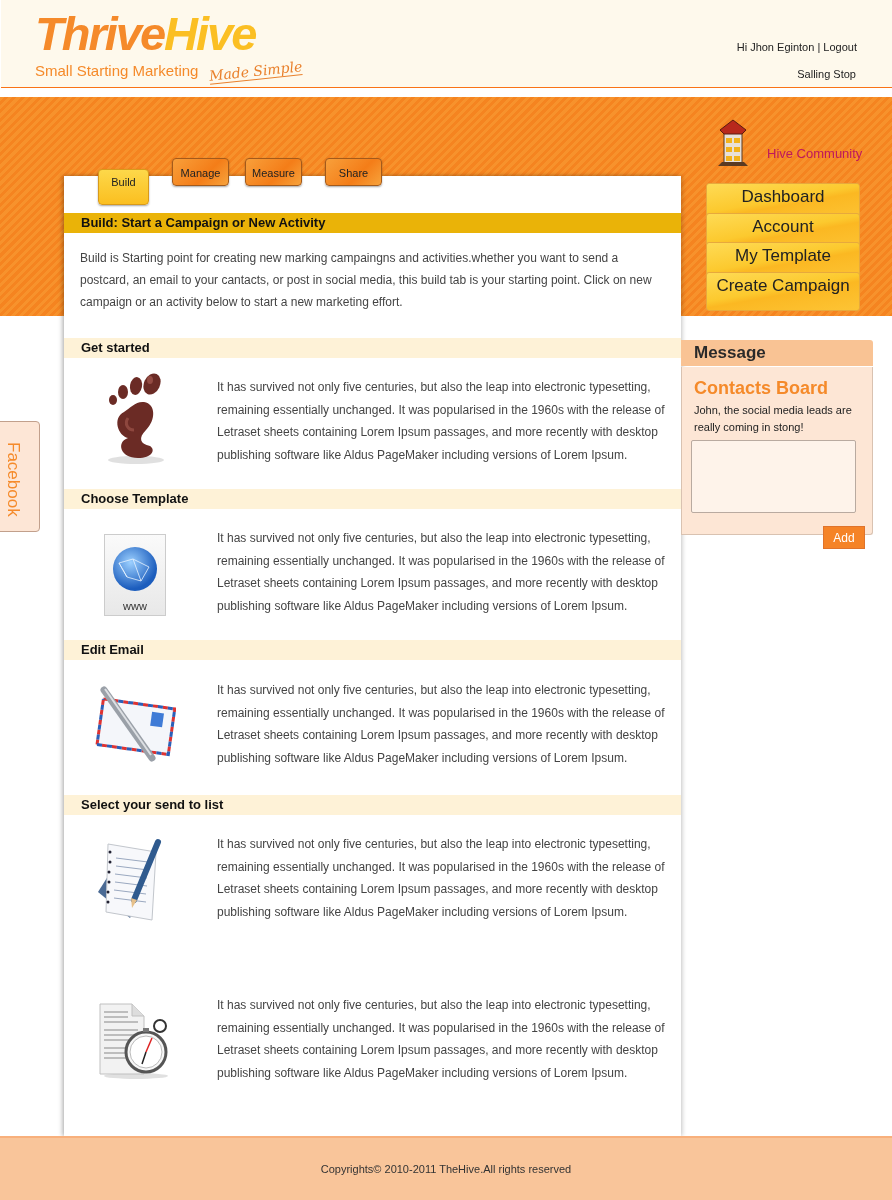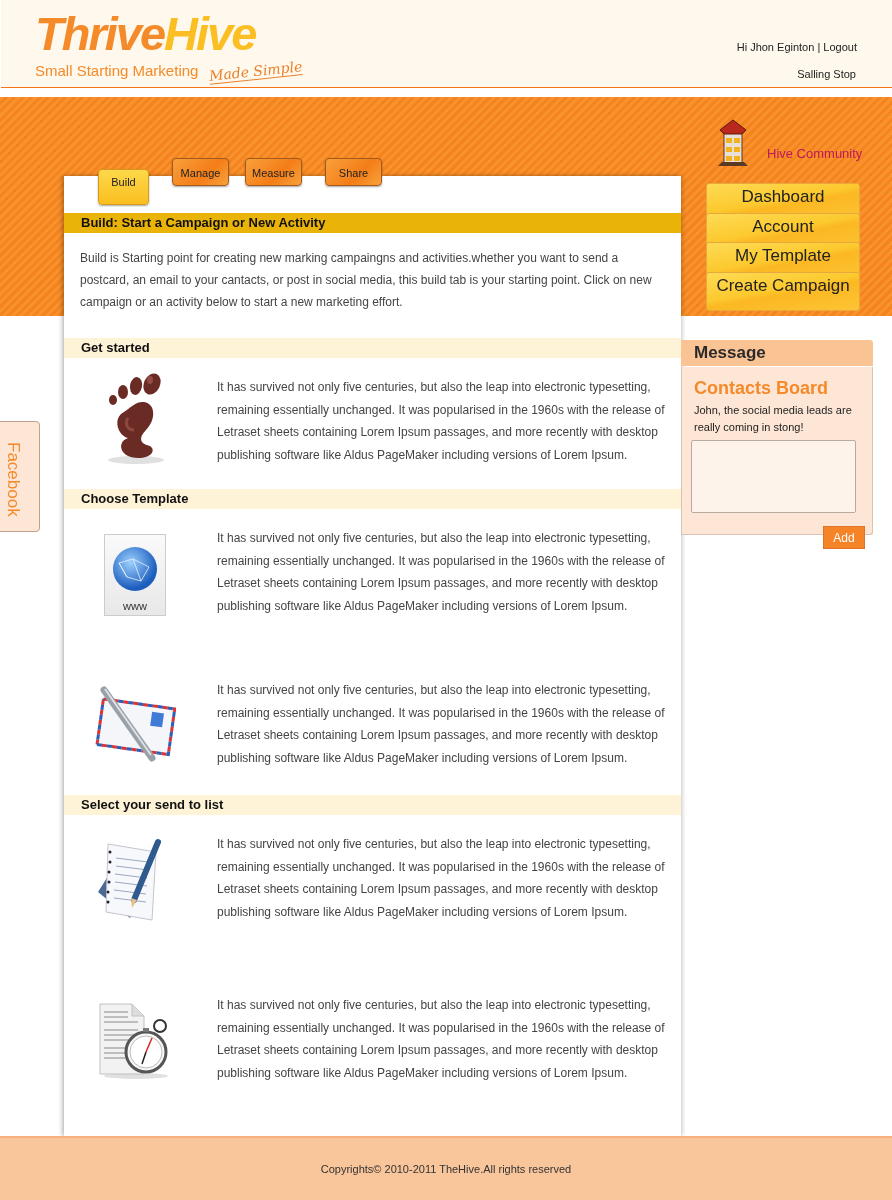--- a/index.html
+++ b/index.html
@@ -107,20 +107,21 @@
             <stop offset="100%" stop-color="#1c5dbd"></stop>
           </radialGradient>
         </defs>
       <circle cx="30" cy="30" r="22" fill="url(#g1)"></circle>
       <path d="M14 24 L28 20 L44 28 L36 42 L22 38 Z M28 20 L36 42 M14 24 L22 38" stroke="#e8f4ff" stroke-width="1" fill="none" opacity="0.8"></path>
     </svg>
     <div style="position:absolute; left:0; bottom:3px; width:60px; text-align:center; font-size:11px; color:#333;">www</div>
   </div>
   <div class="section-text" style="top:351px;">It has survived not only five centuries, but also the leap into electronic typesetting, remaining essentially unchanged. It was popularised in the 1960s with the release of Letraset sheets containing Lorem Ipsum passages, and more recently with desktop publishing software like Aldus PageMaker including versions of Lorem Ipsum.</div>
 
+  <div class="section-head" style="top:464px;">Edit Email</div>
   <div class="section-icon" style="top:508px;">
     <svg width="82" height="82" viewBox="0 0 82 82">
       <g transform="rotate(8 44 42)">
         <rect x="6" y="20" width="72" height="46" fill="#f4f6fa" stroke="#c8ccd4"></rect>
         <rect x="6" y="20" width="72" height="46" fill="none" stroke="#d33" stroke-width="3" stroke-dasharray="5 5"></rect>
         <rect x="6" y="20" width="72" height="46" fill="none" stroke="#2b5fb8" stroke-width="3" stroke-dasharray="5 5" stroke-dashoffset="5"></rect>
         <rect x="56" y="26" width="12" height="14" fill="#3f7bd6"></rect>
       </g>
       <line x1="10" y1="6" x2="58" y2="74" stroke="#9aa0a8" stroke-width="7" stroke-linecap="round"></line>
       <line x1="11" y1="5" x2="57" y2="71" stroke="#dde0e4" stroke-width="2"></line>

